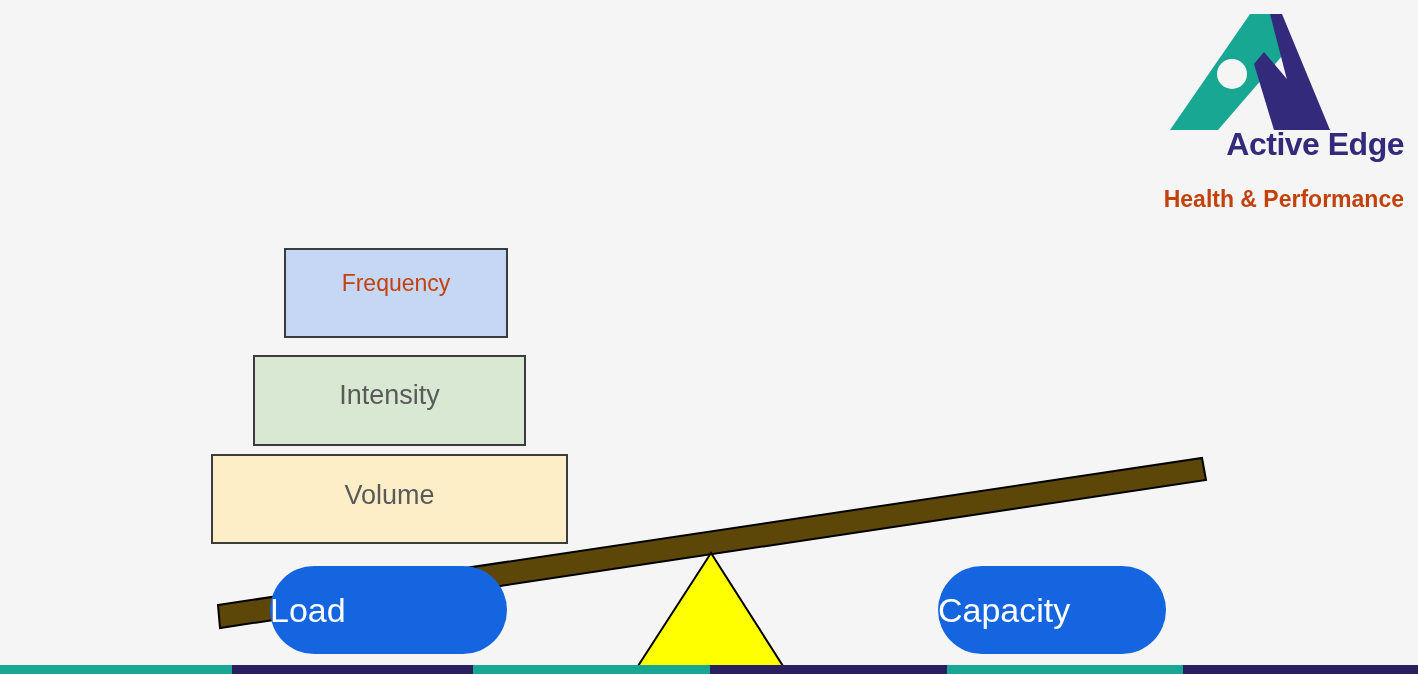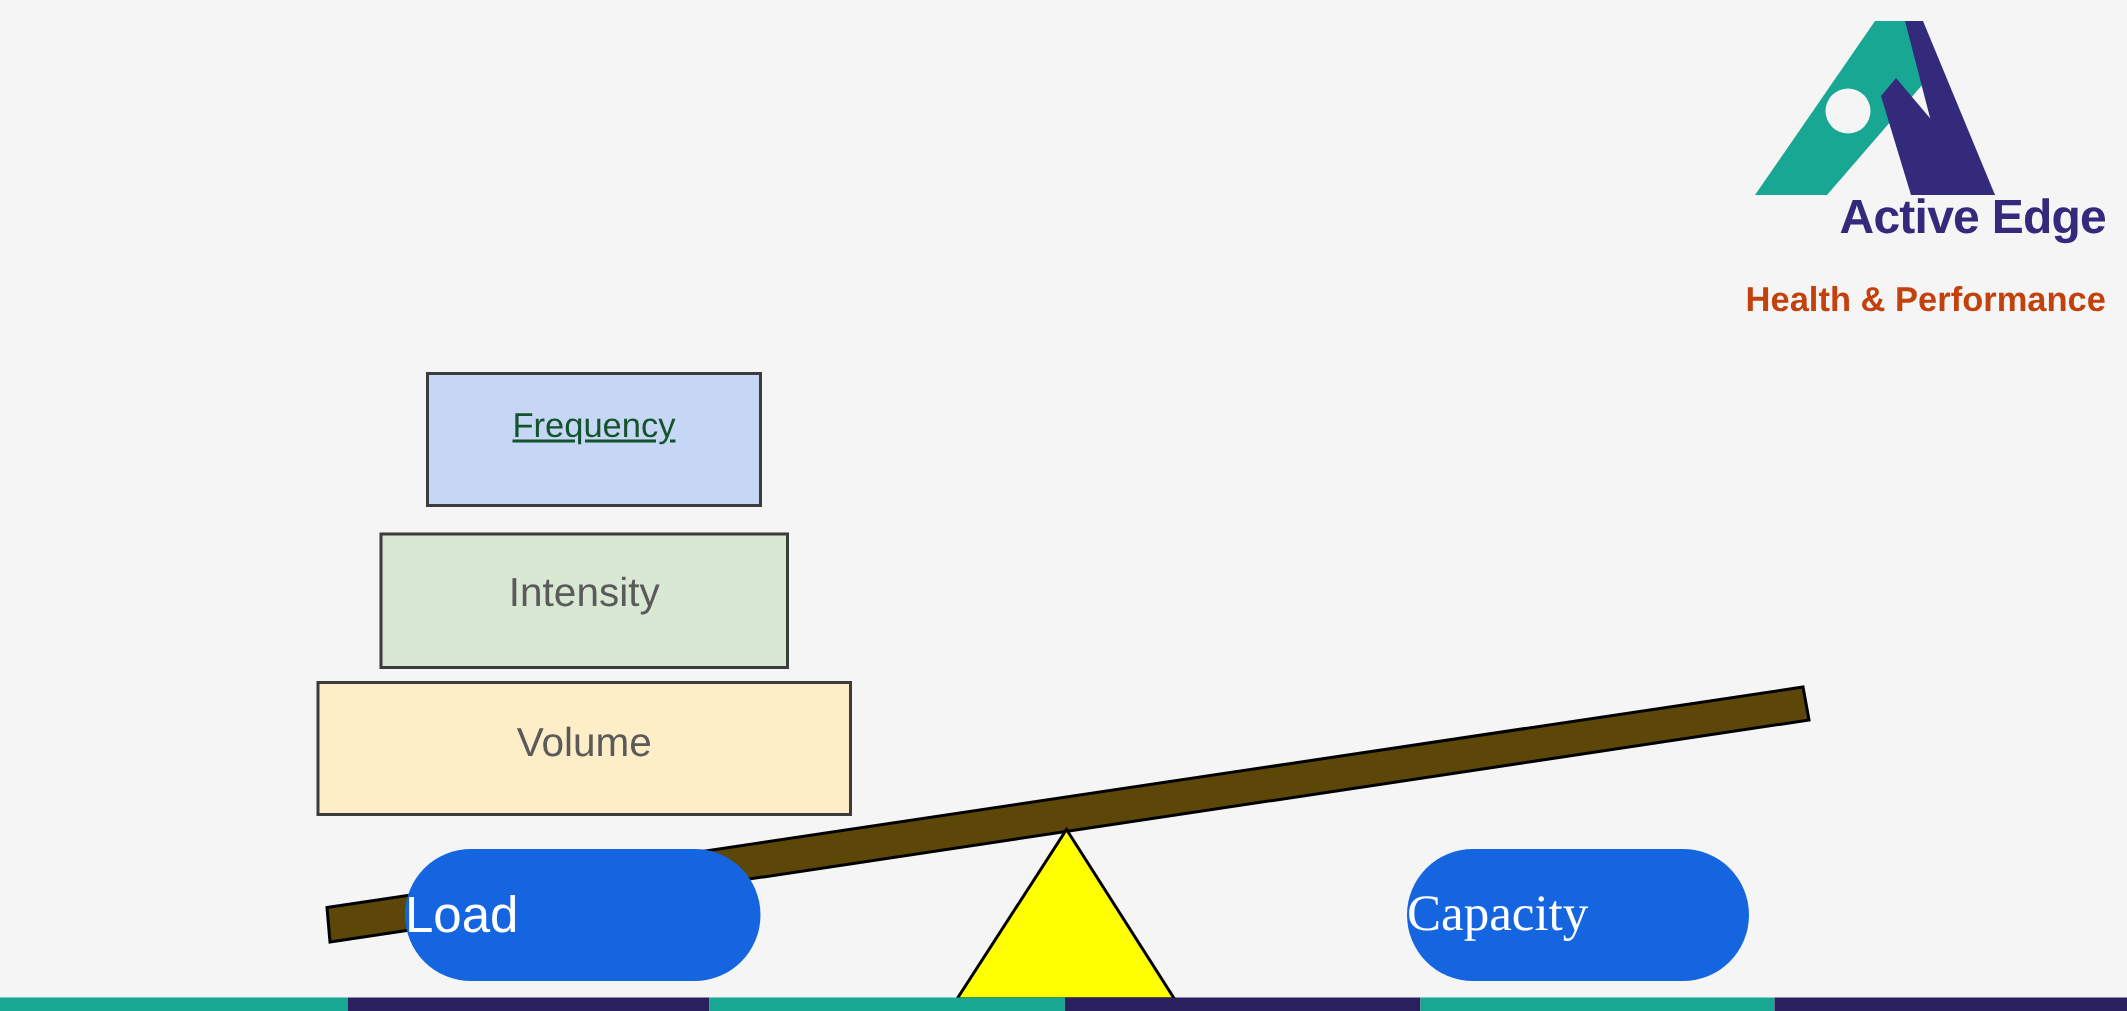--- a/index.html
+++ b/index.html
@@ -134,34 +134,34 @@
         <path d="M96 2 L128 2 L128 44 L64 118 L16 118 Z" fill="#17a793"></path>
         <path d="M100 52 L110 40 L176 118 L120 118 Z" fill="#332a7c"></path>
         <path d="M116 2 L128 2 L176 118 L146 118 Z" fill="#332a7c"></path>
         <circle cx="78" cy="62" r="15" fill="#f5f5f5"></circle>
       </svg>
     </div>
     <div id="logo-wordmark" style="color: rgb(51, 42, 124);">Active Edge</div>
     <div id="logo-tagline" style="color: #c2410c;">Health &amp; Performance</div>
   </div>
 
-  <div class="stack-box" id="box-frequency" style="background: rgb(198, 215, 245); border-color: rgb(60, 60, 60); color: #14532d; text-decoration: underline;">Frequency</div>
+  <div class="stack-box" id="box-frequency" style="background: rgb(198, 215, 245); border-color: rgb(60, 60, 60); color: #c2410c;">Frequency</div>
 
   <div class="stack-box" id="box-volume" style="background: rgb(253, 238, 199); border-color: rgb(60, 60, 60); color: rgb(90, 90, 90);">Volume</div>
 
   <div class="stack-box" id="box-intensity" style="background: rgb(216, 232, 211); border-color: rgb(60, 60, 60); color: rgb(90, 90, 90);">Intensity</div>
 
   <svg id="seesaw-svg" viewBox="0 0 1418 674" aria-hidden="true">
     <polygon points="218,605 1202,458 1206,480 220,628" fill="#5c4708" stroke="#000000" stroke-width="2"></polygon>
     <polygon points="711,553 783,666 638,666" fill="#ffff00" stroke="#000000" stroke-width="2"></polygon>
   </svg>
 
   <div class="pill" id="pill-load" style="background: rgb(21, 101, 224); color: rgb(255, 255, 255);">Load</div>
 
-  <div class="pill" id="pill-capacity" style="background: rgb(21, 101, 224); color: rgb(255, 255, 255); font-family: Liberation Serif, serif;">Capacity</div>
+  <div class="pill" id="pill-capacity" style="background: rgb(21, 101, 224); color: rgb(255, 255, 255);">Capacity</div>
 
   <div id="bottom-strip">
       <div class="seg" style="width: 232px; background: rgb(23, 167, 147);"></div>
       <div class="seg" style="width: 241px; background: rgb(42, 32, 96);"></div>
       <div class="seg" style="width: 237px; background: rgb(23, 167, 147);"></div>
       <div class="seg" style="width: 237px; background: rgb(42, 32, 96);"></div>
       <div class="seg" style="width: 236px; background: rgb(23, 167, 147);"></div>
       <div class="seg" style="width: 235px; background: rgb(42, 32, 96);"></div>
     </div>
 

